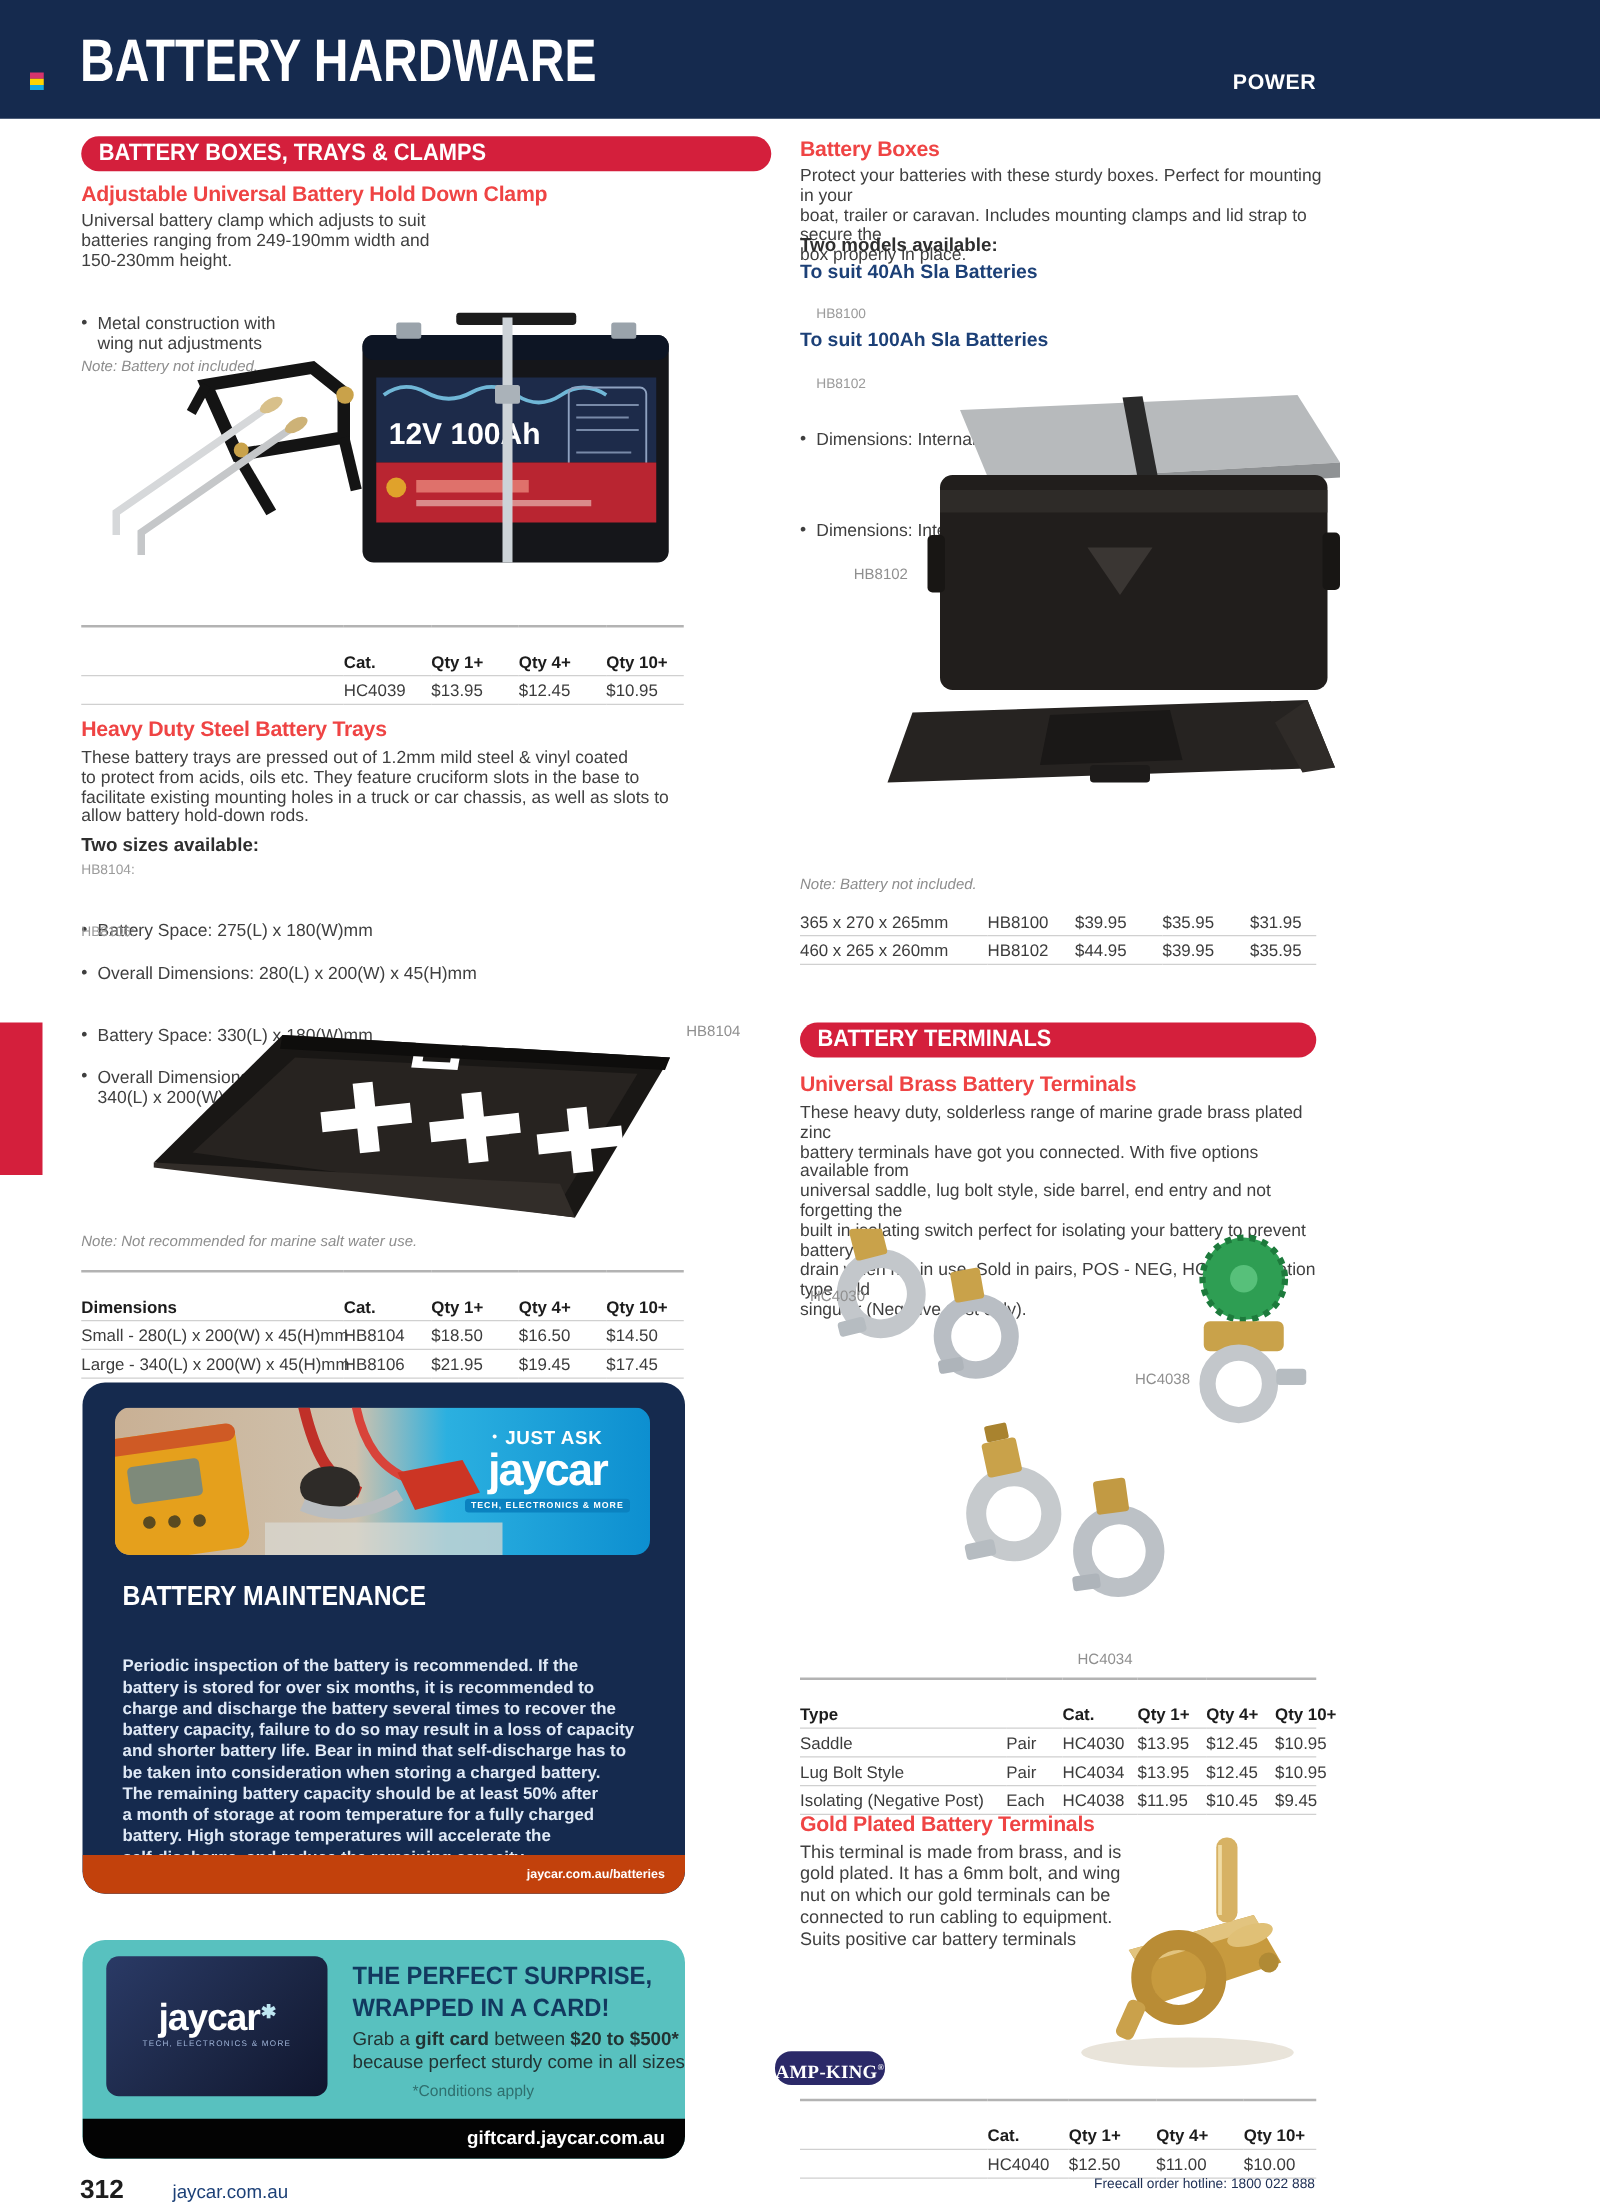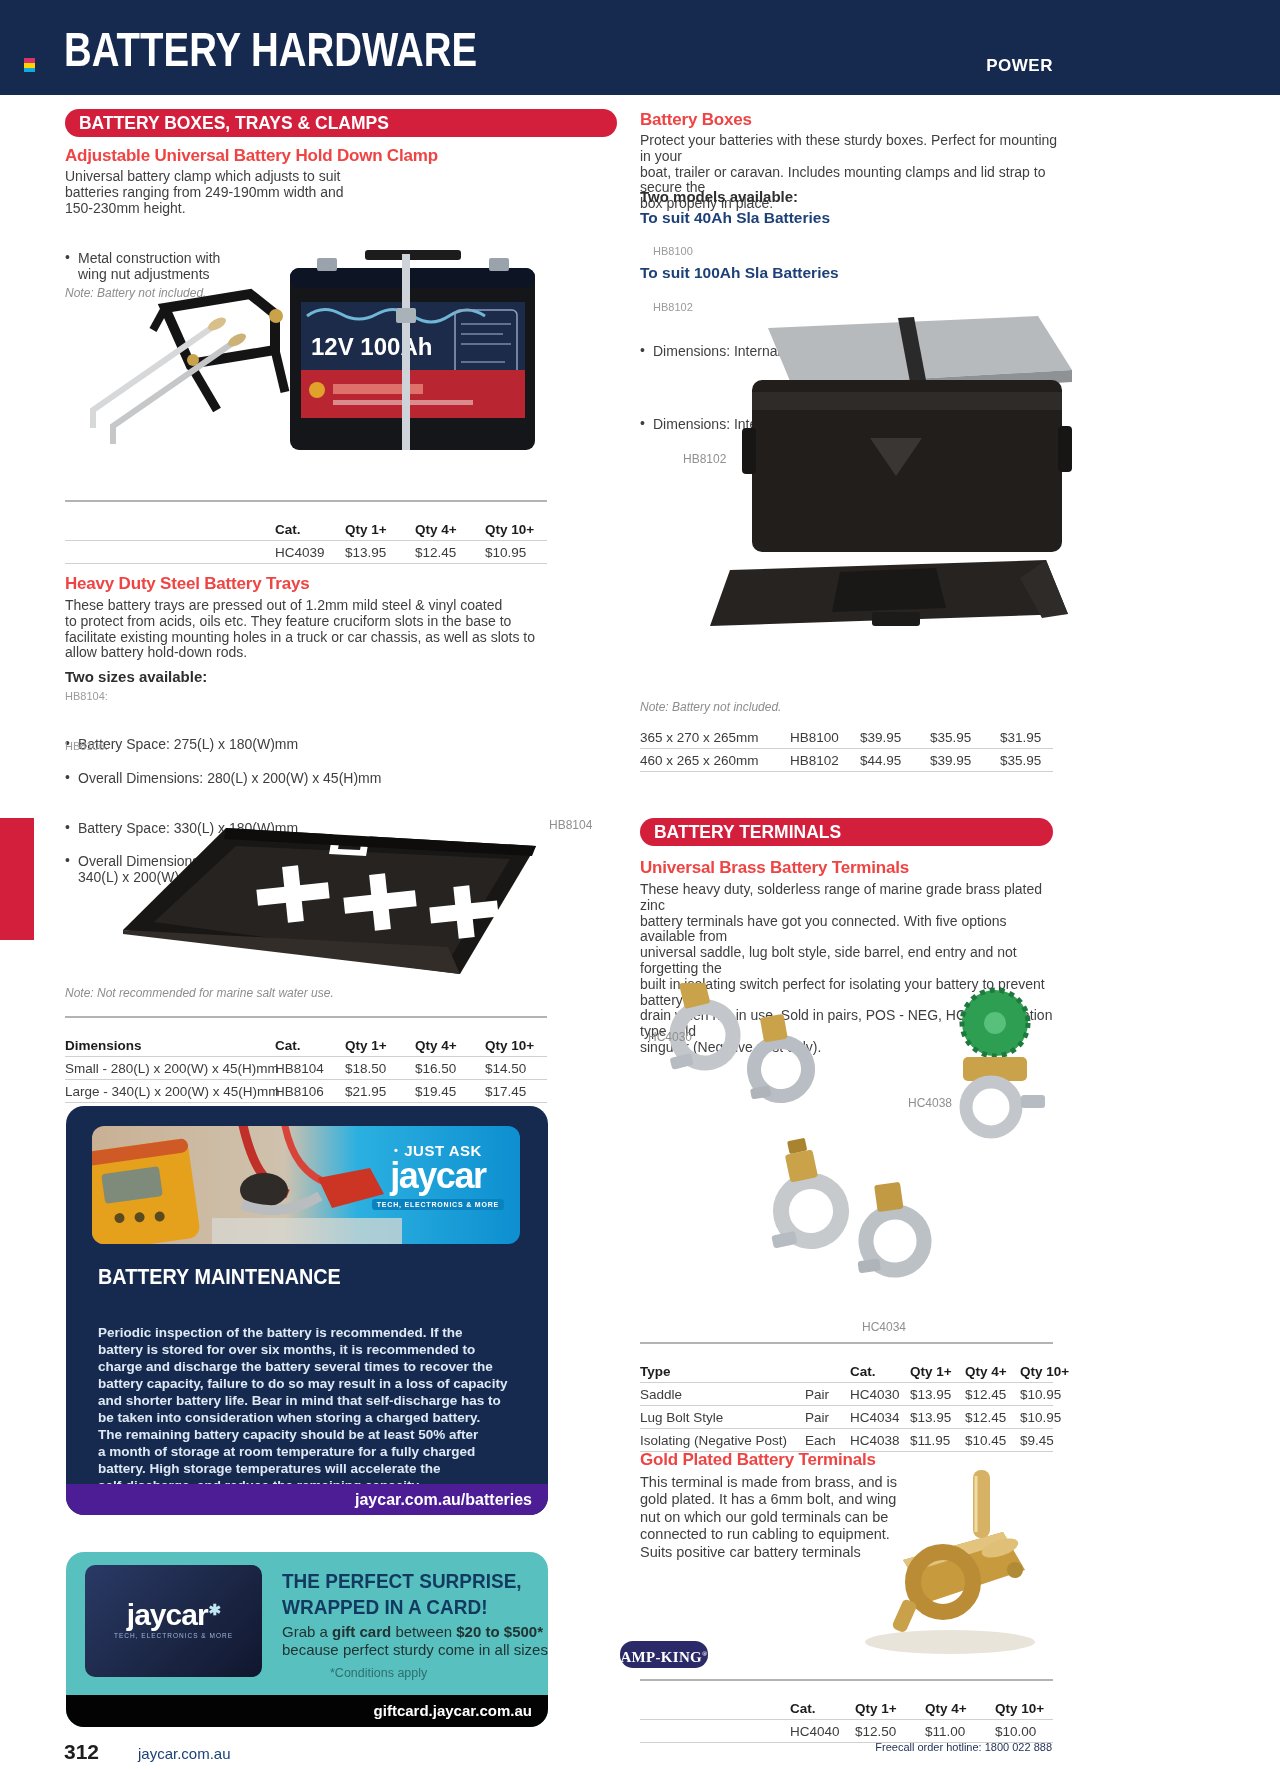--- a/index.html
+++ b/index.html
@@ -42,21 +42,21 @@
   .striplogo{right:16px;top:16px;text-align:center;color:#fff;}
   .ja{font-size:15px;font-weight:bold;letter-spacing:.5px;}
   .ja::before{content:"\2022";margin-right:6px;font-size:11px;vertical-align:2px;}
   .jlogo{font-size:36px;font-weight:bold;letter-spacing:-1.5px;line-height:34px;}
   .jtag{font-size:7px;font-weight:bold;letter-spacing:.8px;background:#0b82c0;border-radius:3px;
         padding:2px 5px;display:inline-block;margin-top:2px;}
   .mtitle{left:32px;top:158px;color:#fff;font-size:22px;font-weight:bold;transform:scaleX(.9);
           transform-origin:left center;white-space:nowrap;}
   .mbody{left:32px;top:194px;width:424px;color:#dfe9f6;font-size:13.5px;font-weight:bold;
          line-height:17px;white-space:pre-line;margin-top:24px;}
-  .mblack{left:0;bottom:0;width:100%;height:31px;background:#4c1d95;color:#fff;font-size:16px;
+  .mblack{left:0;bottom:0;width:100%;height:31px;background:#c2410c;color:#fff;font-size:10px;
           font-weight:bold;line-height:31px;text-align:right;box-sizing:border-box;padding-right:16px;
           border-radius:0 0 18px 18px;}
 
   
   .gpanel{left:66px;top:1552px;width:482px;height:175px;background:#58c1bf;border-radius:18px;overflow:hidden;}
   .gcard{left:19px;top:13px;width:177px;height:112px;border-radius:10px;
          background:linear-gradient(135deg,#2a3a66 0%,#1c2746 55%,#10162e 100%);text-align:center;}
   .gcard-logo{margin-top:30px;color:#fff;font-size:30px;font-weight:bold;letter-spacing:-1px;line-height:30px;}
   .spark{color:#bfe7f2;font-size:15px;vertical-align:10px;margin-left:1px;}
   .gcard-sub{color:#9fb4d8;font-size:6.5px;letter-spacing:1px;margin-top:2px;}

